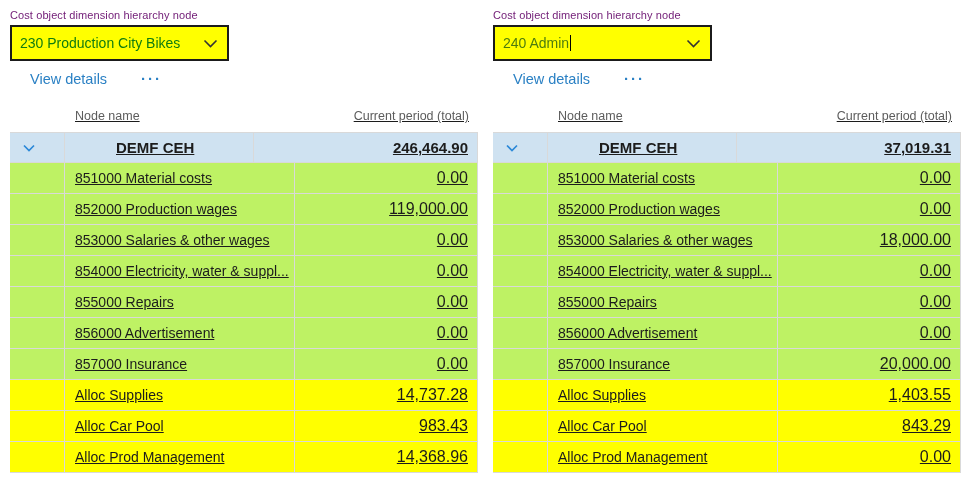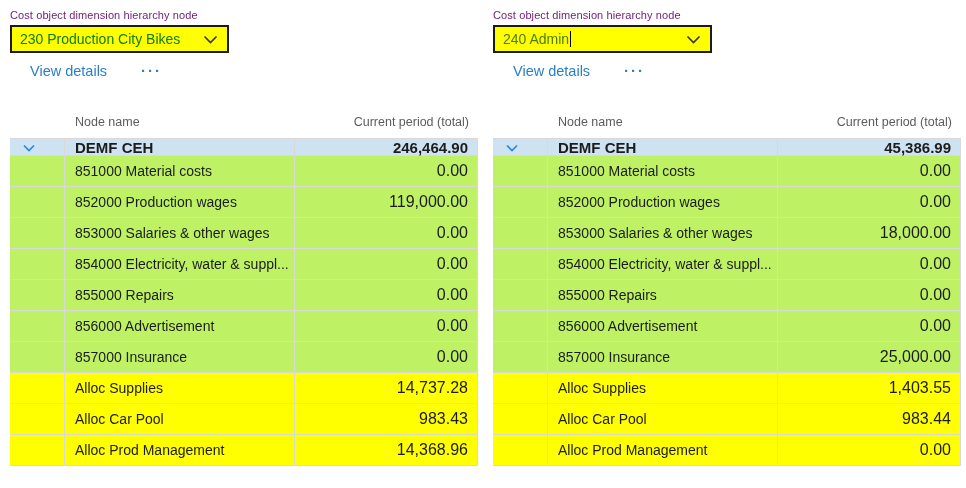--- a/index.html
+++ b/index.html
@@ -14,46 +14,46 @@
     width:966px;height:488px;background:#ffffff;overflow:hidden;
     font-family:"Liberation Sans","DejaVu Sans",sans-serif;
     color:#1c1c1c;
   }
   .canvas{display:flex;gap:15px;padding-left:10px;width:966px;}
   .panel{width:468px;flex:0 0 468px;}
 
   .field-label{margin-top:9px;font-size:11px;color:#701a75;letter-spacing:.1px;}
 
   .combo{
-    margin-top:4px;width:219px;height:28px;background:var(--yellow);
+    margin-top:4px;width:219px;height:36px;background:var(--yellow);
     border:2px solid #1b1b1b;display:flex;align-items:center;
     justify-content:space-between;padding:0 9px 0 8px;cursor:default;
   }
   .combo-value{font-size:14px;white-space:nowrap;overflow:hidden;}
   .caret-bar{display:none;width:1px;height:16px;background:#000;vertical-align:-3px;margin-left:1px;}
   .combo-chevron{display:flex;align-items:center;}
 
   .links{margin-top:10px;margin-left:20px;display:flex;align-items:center;gap:34px;height:16px;}
   .view-details{color:var(--link);font-size:14.5px;cursor:pointer;}
   .more-dots{color:var(--link);font-size:15px;font-weight:bold;letter-spacing:2px;cursor:pointer;line-height:10px;}
 
-  .grid-wrap{margin-top:36px;}
+  .grid-wrap{margin-top:22px;text-decoration:underline;}
   .col-headers{
     display:grid;grid-template-columns:55px 1fr 183px;
     font-size:12.5px;color:#5c5c5c;padding-bottom:9px;
   }
   .col-headers .h1{padding-left:10px;}
   .col-headers .h2{text-align:right;padding-right:9px;}
 
   .grid{border-top:1px solid var(--border);}
   .srow,.trow{
     display:grid;grid-template-columns:55px 1fr 183px;
     border-bottom:1px solid var(--border);
   }
-  .srow{height:17px;background:var(--summary-bg);font-weight:bold;}
+  .srow{height:30px;background:var(--summary-bg);font-weight:bold;gap:41px;}
   .trow{height:31px;background:#bef264;}
   .trow.hl{background:var(--yellow);}
   .c0,.c1,.c2{display:flex;align-items:center;border-right:1px solid var(--border);}
   .c0{padding-left:13px;}
   .c1{padding-left:10px;font-size:14px;white-space:nowrap;overflow:hidden;}
   .c2{justify-content:flex-end;padding-right:9px;font-size:16px;}
   .srow .c1,.srow .c2{font-size:15px;}
 </style>
 </head>
 <body>
@@ -167,21 +167,21 @@
         <div class="h2">Current period (total)</div>
       </div>
       <div class="grid">
         <div class="srow">
           <div class="c0">
             <svg width="12" height="8" viewBox="0 0 12 8">
                 <path d="M1 1.5l5 5 5-5" fill="none" stroke="#2b88d8" stroke-width="1.7"></path>
               </svg>
           </div>
           <div class="c1">DEMF CEH</div>
-          <div class="c2">45,386.99</div>
+          <div class="c2">37,019.31</div>
         </div>
         <div>
             <div class="trow">
               <div class="c0"></div>
               <div class="c1">851000 Material costs</div>
               <div class="c2">0.00</div>
             </div>
             <div class="trow">
               <div class="c0"></div>
               <div class="c1">852000 Production wages</div>
@@ -203,31 +203,31 @@
               <div class="c2">0.00</div>
             </div>
             <div class="trow">
               <div class="c0"></div>
               <div class="c1">856000 Advertisement</div>
               <div class="c2">0.00</div>
             </div>
             <div class="trow">
               <div class="c0"></div>
               <div class="c1">857000 Insurance</div>
-              <div class="c2">25,000.00</div>
+              <div class="c2">20,000.00</div>
             </div>
             <div class="trow hl">
               <div class="c0"></div>
               <div class="c1">Alloc Supplies</div>
               <div class="c2">1,403.55</div>
             </div>
             <div class="trow hl">
               <div class="c0"></div>
               <div class="c1">Alloc Car Pool</div>
-              <div class="c2">983.44</div>
+              <div class="c2">843.29</div>
             </div>
             <div class="trow hl">
               <div class="c0"></div>
               <div class="c1">Alloc Prod Management</div>
               <div class="c2">0.00</div>
             </div>
           </div>
       </div>
     </div>
   </section>

